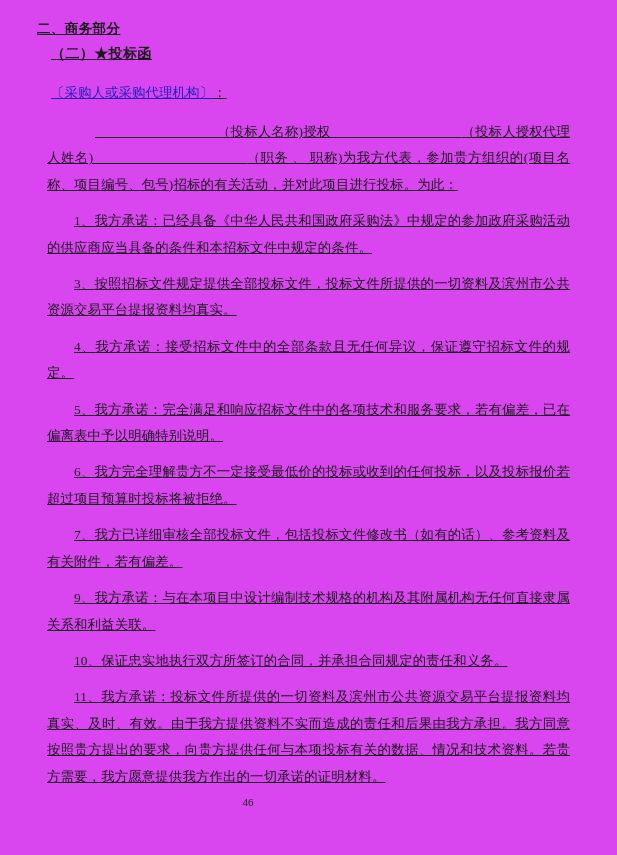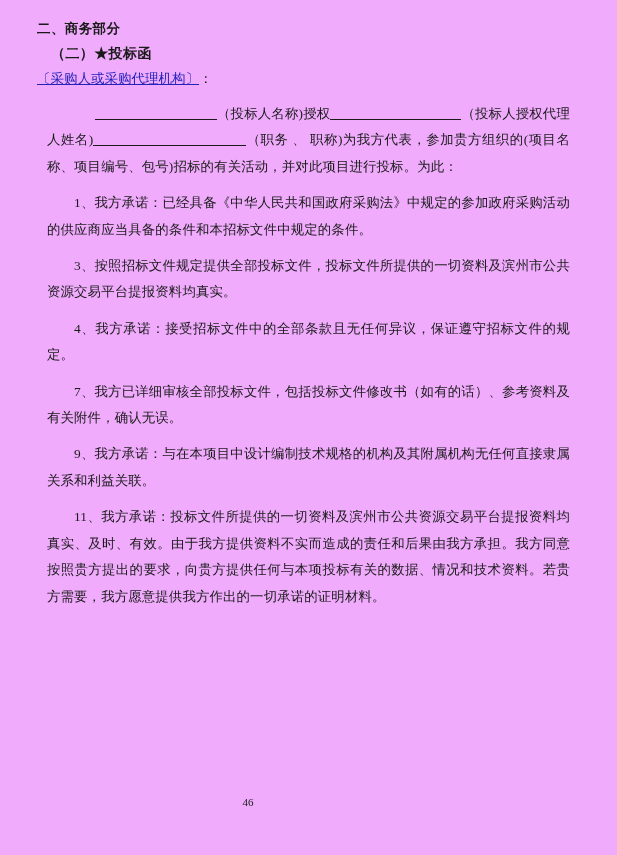--- a/index.html
+++ b/index.html
@@ -15,23 +15,24 @@
     font-family: "Liberation Serif", "DejaVu Serif", serif;
     color: #1a1a1a;
     position: relative;
   }
   .page {
     position: absolute;
     left: 0;
     top: 0;
     width: 617px;
     height: 855px;
-    background: #f0abfc;
+    background: #d946ef;
     box-sizing: border-box;
     padding: 16px 37px 0 37px;
+    text-decoration: underline;
   }
   .doc-body {
     width: 543px;
   }
   h1.section-heading,
   h2.sub-heading {
     font-family: "Liberation Serif", "DejaVu Serif", serif;
     font-weight: bold;
     margin: 0;
     padding: 0;
@@ -43,21 +44,21 @@
     text-indent: 0;
   }
   h2.sub-heading {
     font-size: 14px;
     line-height: 25px;
     text-indent: 14px;
   }
   .addressee-line {
     font-size: 13.5px;
     line-height: 25px;
-    margin: 0;
+    margin: 14px;
     color: #2222bb;
   }
   .addressee-link {
     color: #2222bb;
     text-decoration: underline;
     text-underline-offset: 1px;
   }
   .addressee-colon {
     color: #1a1a1a;
     text-decoration: none;
@@ -120,31 +121,40 @@
 
 
     <p class="para indent">
       <span>3、</span><span>按照招标文件规定提供全部投标文件，投标文件所提供的一切资料及滨州市公共资源交易平台提报资料均真实。</span>
     </p>
 
     <p class="para indent">
       <span>4、</span><span>我方承诺：接受招标文件中的全部条款且无任何异议，保证遵守招标文件的规定。</span>
     </p>
 
-
+    <p class="para indent">
+      <span>5、</span><span>我方承诺：完全满足和响应招标文件中的各项技术和服务要求，若有偏差，已在偏离表中予以明确特别说明。</span>
+    </p>
 
     <p class="para indent">
-      <span>7、</span><span>我方已详细审核全部投标文件，包括投标文件修改书（如有的话）、参考资料及有关附件，确认无误。</span>
+      <span>6、</span><span>我方完全理解贵方不一定接受最低价的投标或收到的任何投标，以及投标报价若超过项目预算时投标将被拒绝。</span>
+    </p>
+
+    <p class="para indent">
+      <span>7、</span><span>我方已详细审核全部投标文件，包括投标文件修改书（如有的话）、参考资料及有关附件，若有偏差。</span>
     </p>
 
 
     <p class="para indent">
       <span>9、</span><span>我方承诺：与在本项目中设计编制技术规格的机构及其附属机构无任何直接隶属关系和利益关联。</span>
     </p>
 
+    <p class="para indent">
+      <span>10、</span><span>保证忠实地执行双方所签订的合同，并承担合同规定的责任和义务。</span>
+    </p>
 
     <p class="para indent">
       <span>11、</span><span>我方承诺：投标文件所提供的一切资料及滨州市公共资源交易平台提报资料均真实、及时、有效。由于我方提供资料不实而造成的责任和后果由我方承担。我方同意按照贵方提出的要求，向贵方提供任何与本项投标有关的数据、情况和技术资料。若贵方需要，我方愿意提供我方作出的一切承诺的证明材料。</span>
     </p>
 
   </div>
 </div>
 
 <div class="page-number">46</div>
 

